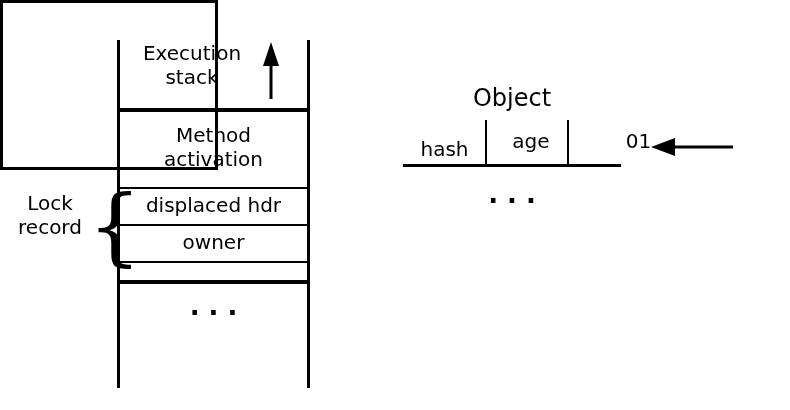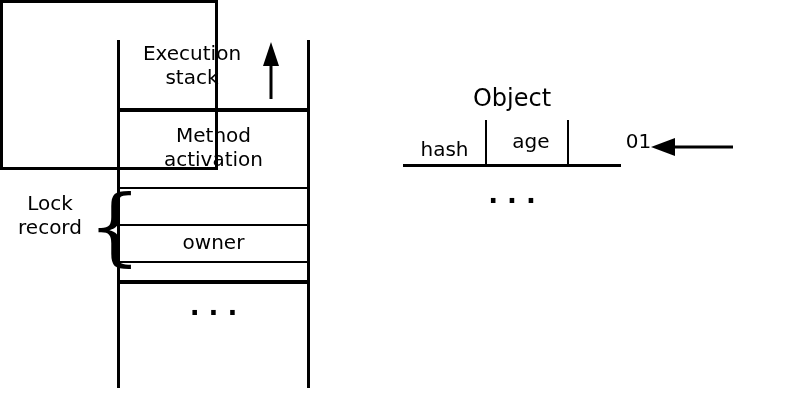--- a/index.html
+++ b/index.html
@@ -70,20 +70,21 @@
       <polygon points="651,147 675,138 675,156" fill="#000"></polygon>
     </g>
   </svg>
 
   <div class="rule thick" style="top:108px;"></div>
 
   <div class="lbl ctr" id="method-activation-label">Method
 activation</div>
   <div class="rule thin" style="top:187px;"></div>
 
+  <div class="lbl ctr" id="displaced-hdr-label">displaced hdr</div>
   <div class="rule thin" style="top:224px;"></div>
 
   <div class="lbl ctr" id="owner-label">owner</div>
   <div class="rule thin" style="top:261px;"></div>
 
   <div class="rule thick" style="top:280px;"></div>
 
   <div class="dots" id="stack-dots">·
 ·
 ·</div>

